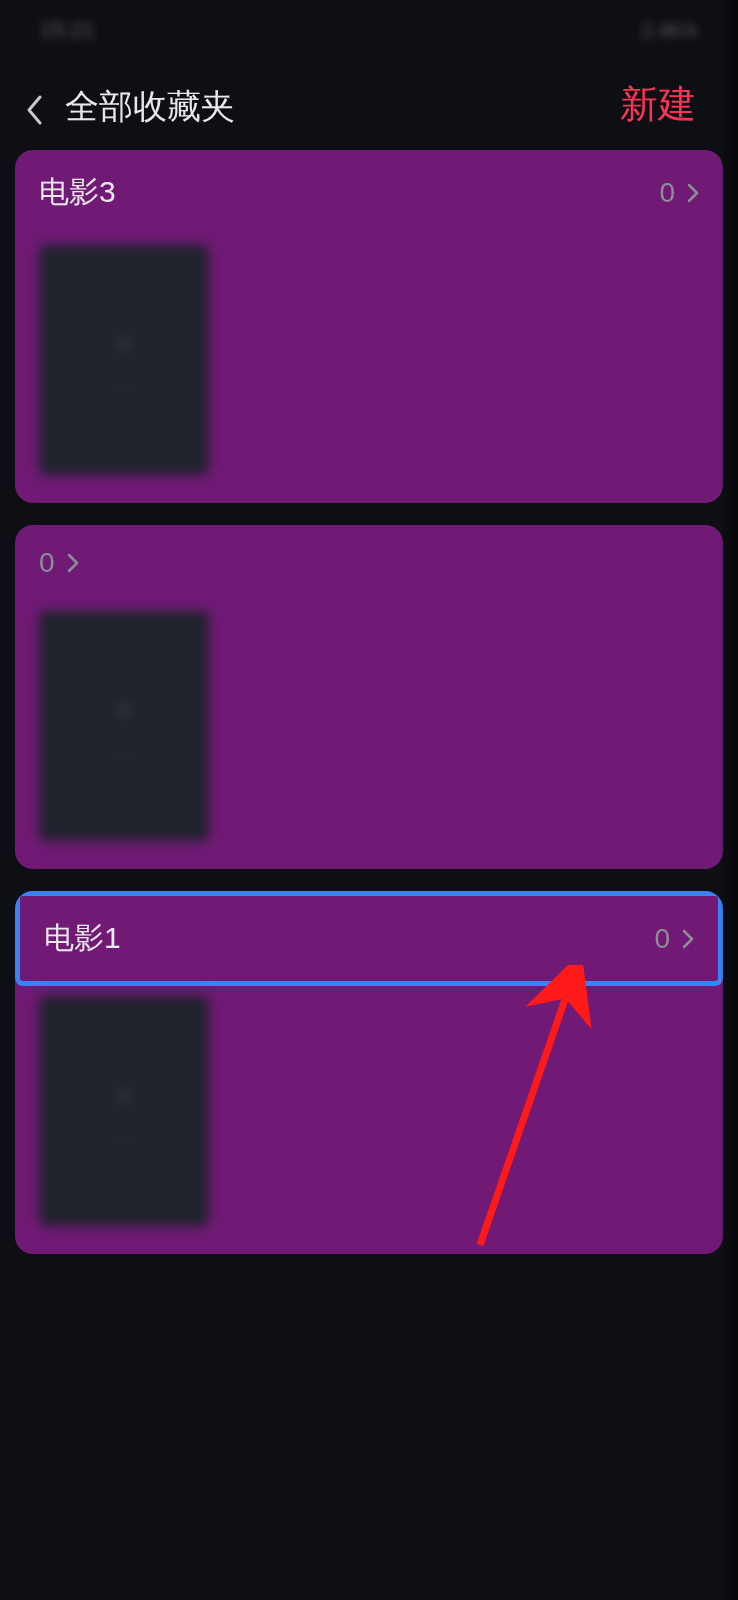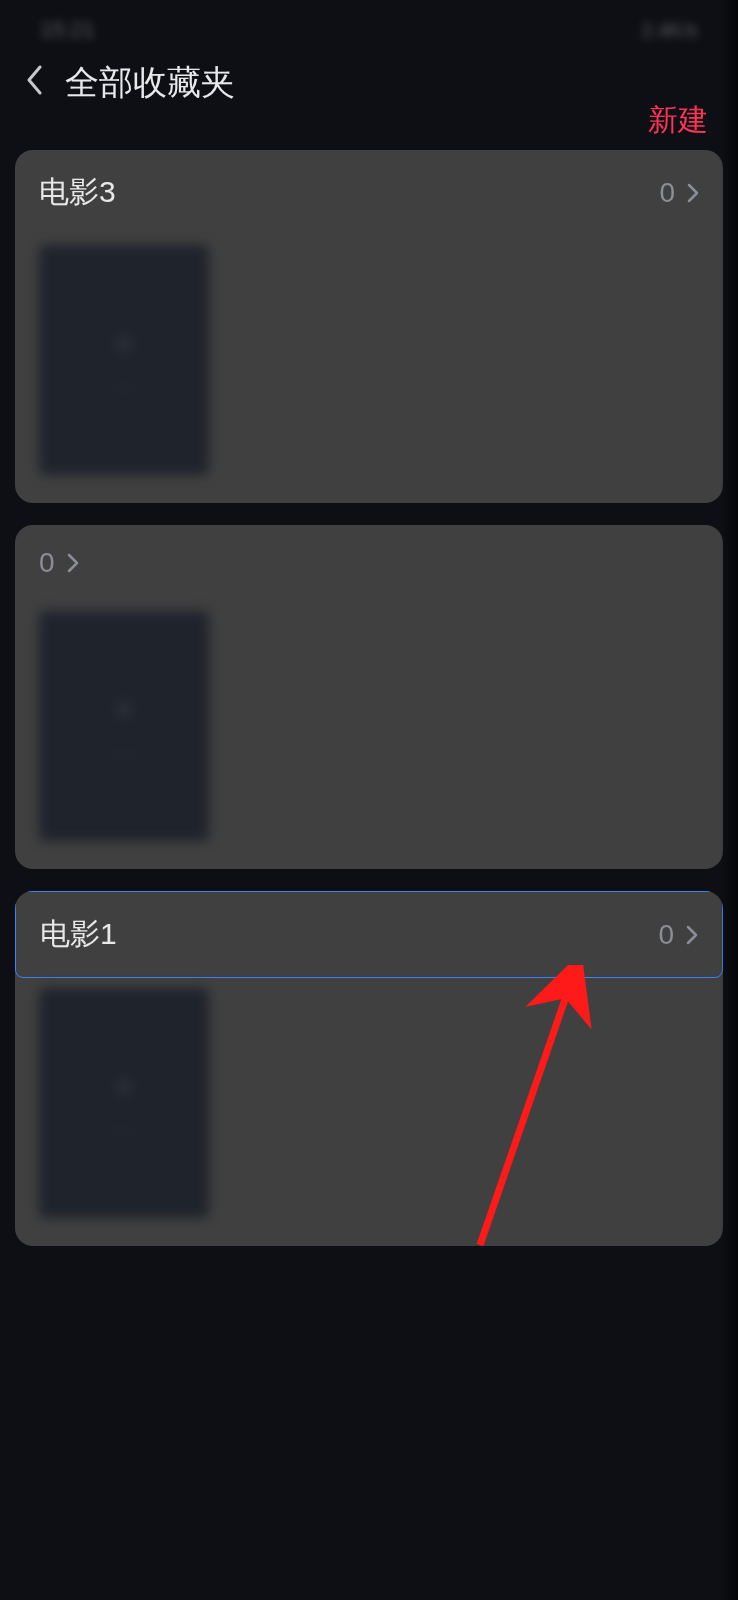--- a/index.html
+++ b/index.html
@@ -28,22 +28,22 @@
       color: #aaa;
       font-size: 22px;
     }
     .status-right {
       color: #aaa;
       font-size: 20px;
     }
     .nav-header {
       height: 70px;
       display: flex;
-      align-items: flex-start;
-      padding: 0 20px 0 15px;
+      align-items: flex-end;
+      padding: 0 32px 0 15px;
       position: relative;
     }
     .back-button {
       width: 40px;
       height: 40px;
       display: flex;
       align-items: center;
       justify-content: center;
       margin-right: 10px;
     }
@@ -52,43 +52,43 @@
       height: 30px;
     }
     .nav-title {
       color: #e8e8ea;
       font-size: 34px;
       font-weight: 500;
       flex: 1;
     }
     .create-button {
       color: #fe3456;
-      font-size: 30px;
+      font-size: 38px;
       font-weight: 500;
       padding-right: 10px;
       margin-top: 40px;
     }
     .folders-container {
       padding: 20px 15px;
     }
     .folder-card {
-      background: #404040;
+      background: #701a75;
       border-radius: 18px;
       margin-bottom: 22px;
       padding: 0;
       overflow: hidden;
     }
     .folder-header {
       display: flex;
       align-items: center;
       padding: 22px 24px;
       position: relative;
     }
     .folder-header.highlighted {
-      border: 1px solid #3b82f6;
+      border: 5px solid #3b82f6;
       border-radius: 8px;
     }
     .folder-name {
       color: #e8e8ea;
       font-size: 30px;
       font-weight: 400;
       flex: 1;
     }
     .folder-count {
       color: #8b8e96;

